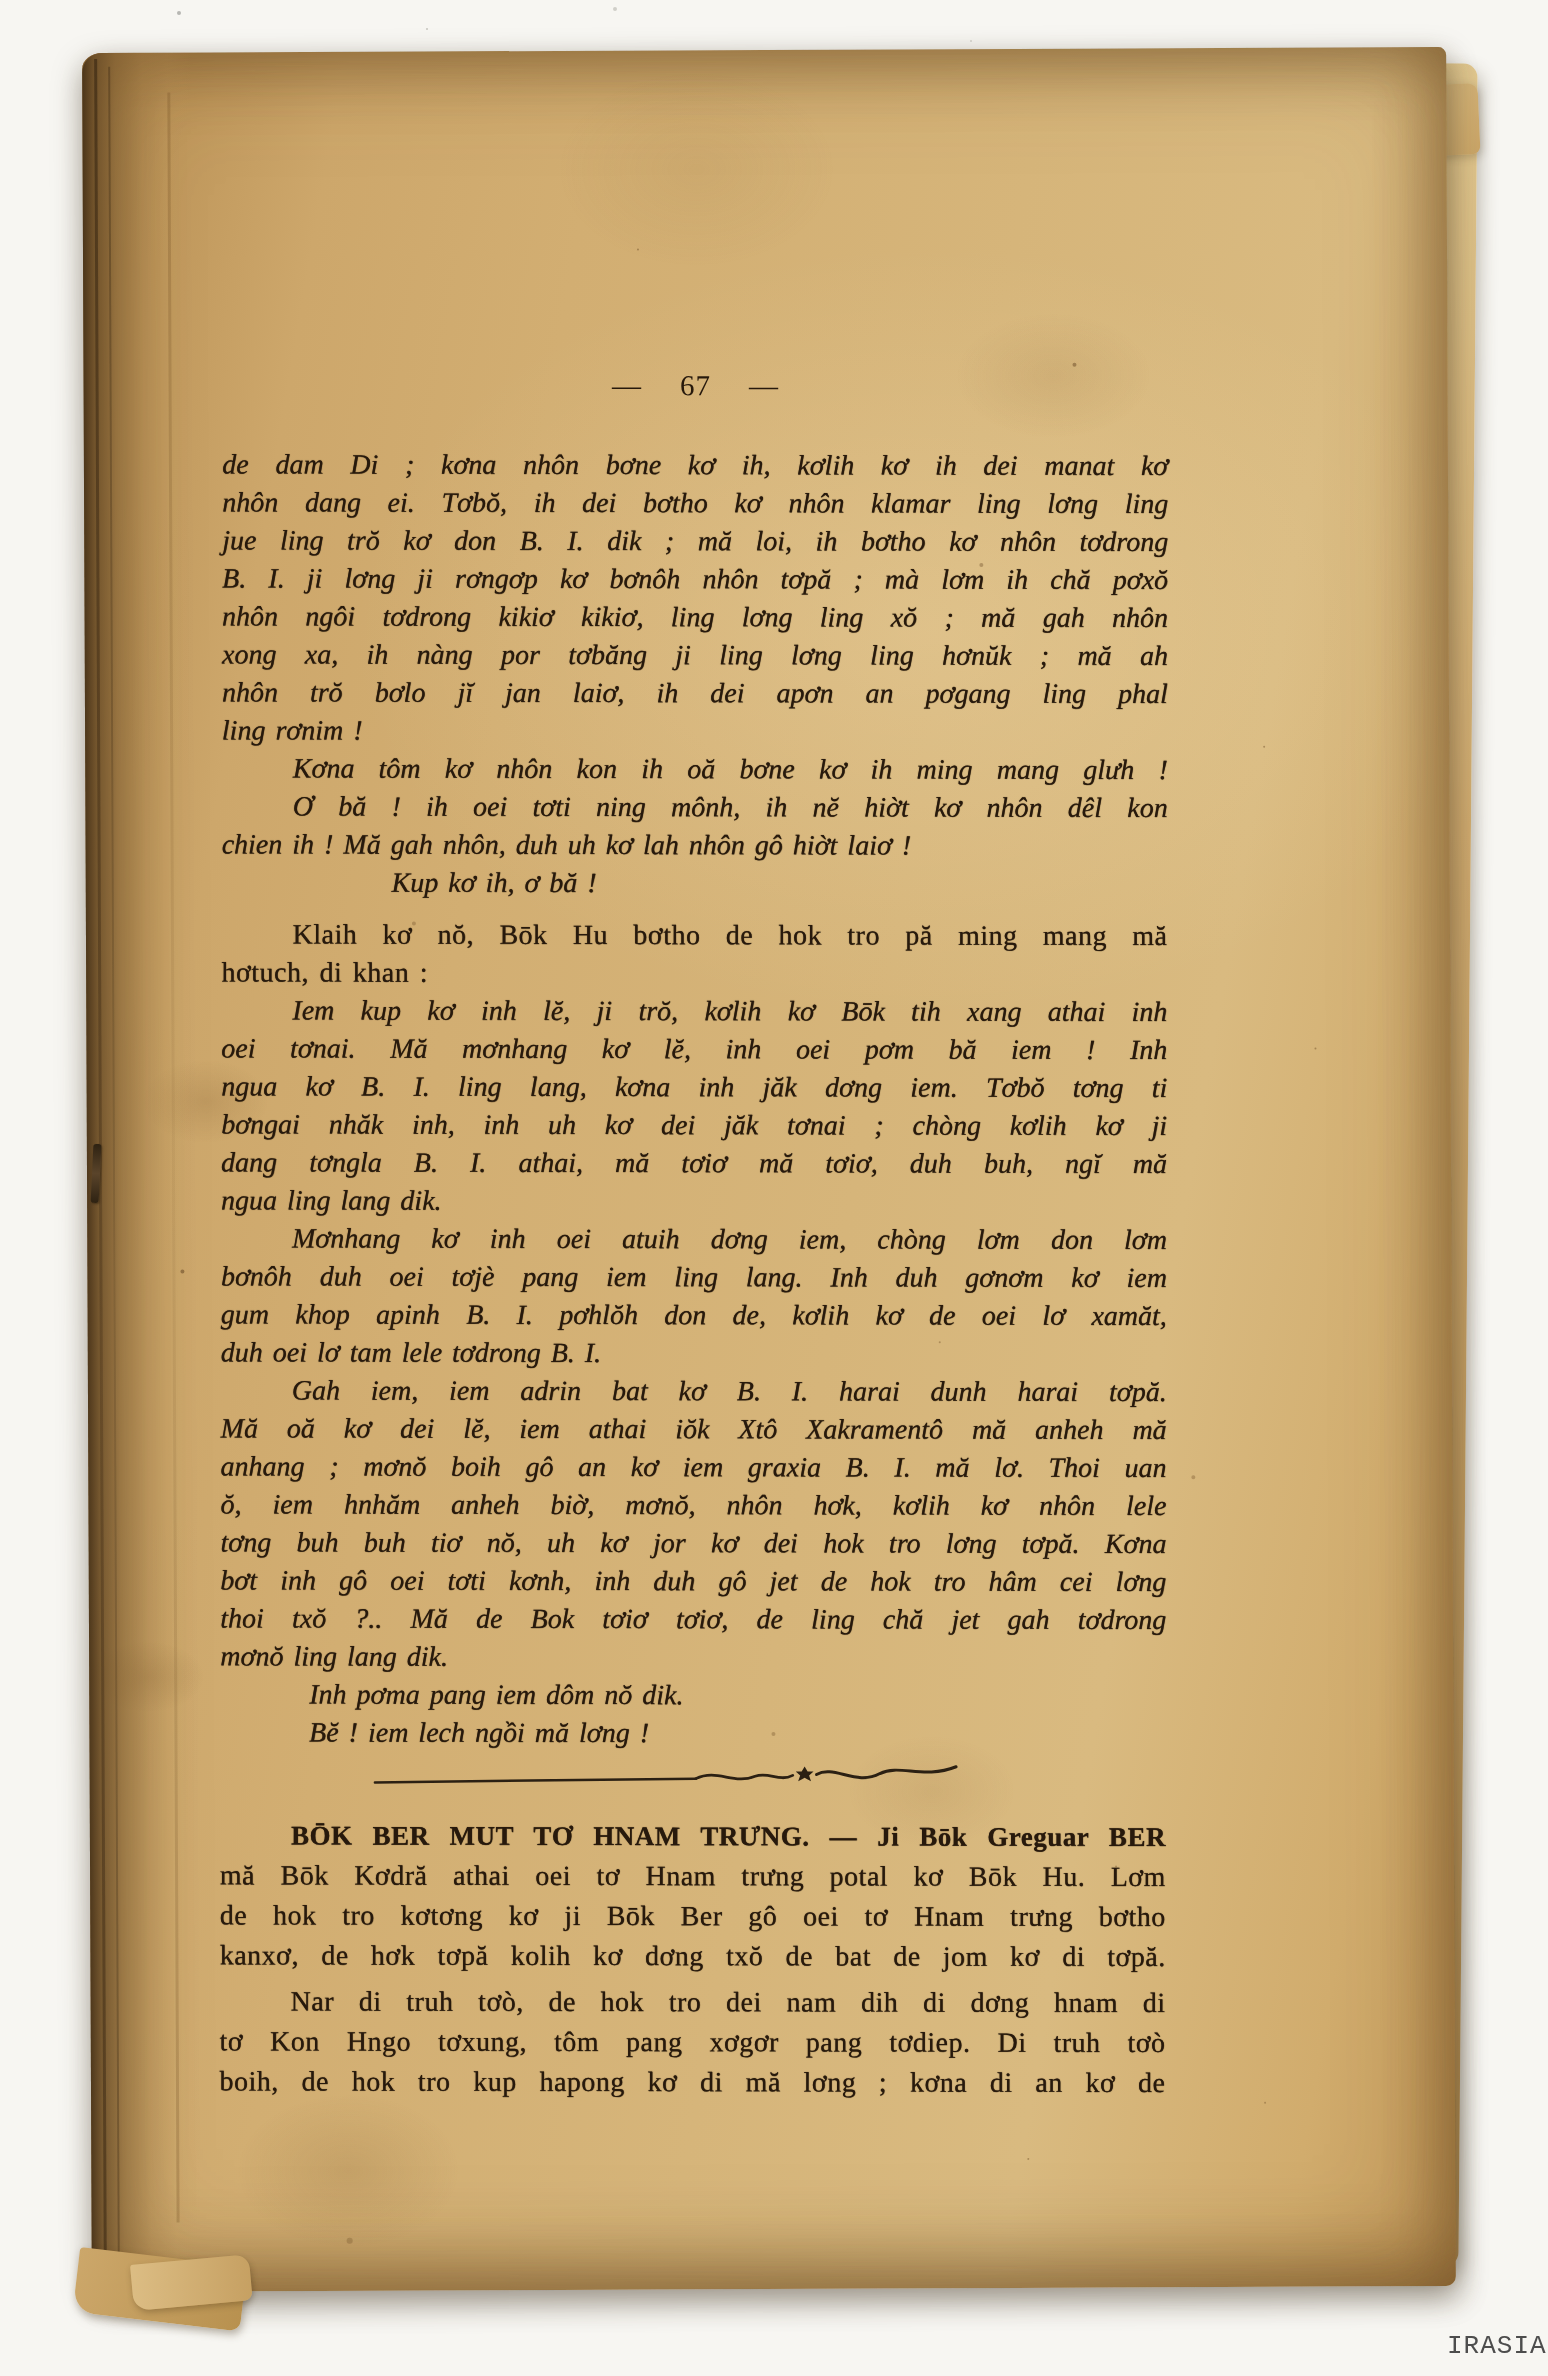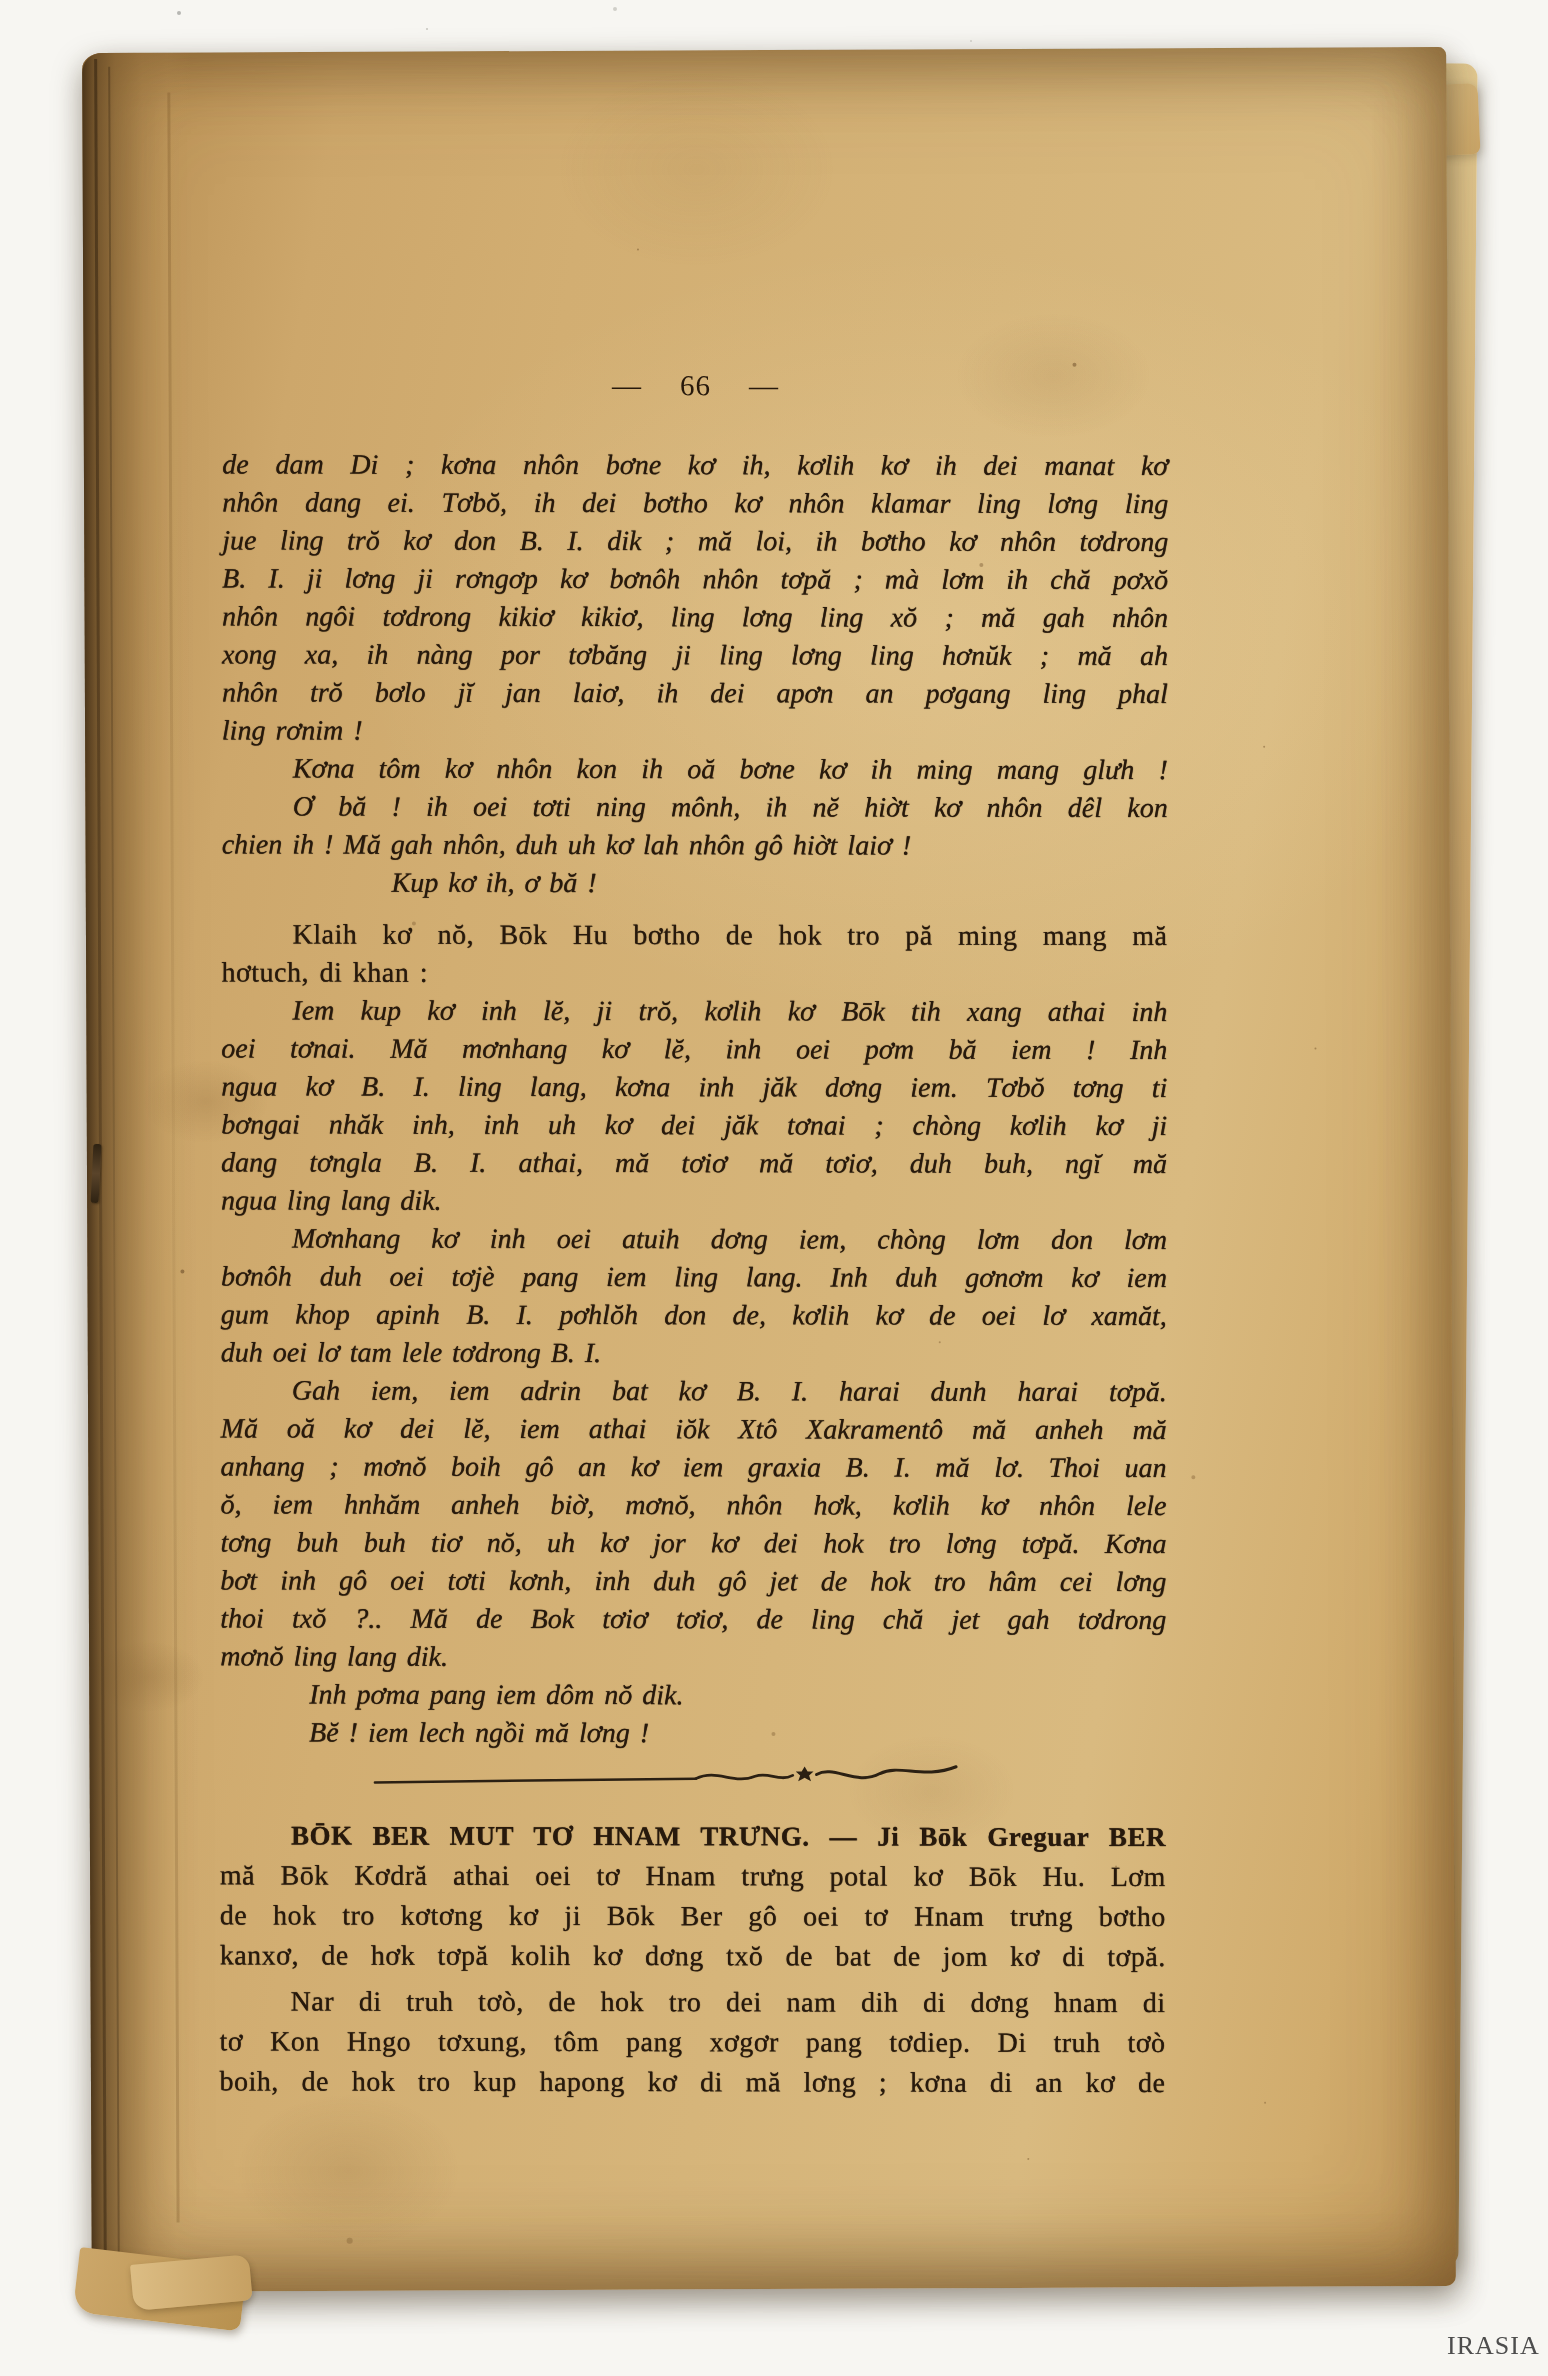--- a/index.html
+++ b/index.html
@@ -121,21 +121,21 @@
   .line.ind  { padding-left:71px; }
   .line.ind2 { padding-left:89px; }
   .line.head { font-weight:bold; letter-spacing:2.5px; font-size:27px; }
   .block.h40 .line { line-height:40px; }
 
   .divider-wrap { margin:8px 0 26px 149px; width:594px; height:30px; }
 
   
   .watermark {
     position:absolute; left:1447px; top:2331px;
-    font-family:Liberation Serif, serif;
+    font-family:Liberation Mono, monospace;
     font-size:26px; color:#4d4d4d; letter-spacing:1px;
   }
 </style>
 </head>
 <body>
 
 <div class="bg-speck"></div>
 
 <div class="backsheet"></div>
 <div class="backsheet-corner"></div>
@@ -148,21 +148,21 @@
   </div>
   <div class="crease"></div>
   <div class="staple"></div>
   <div class="speck-layer"></div>
   <div class="flap1"></div>
   <div class="flap2"></div>
 
   <div class="text-block">
     <div class="page-number">
       <span>—</span>
-      <span>66</span>
+      <span>67</span>
       <span>—</span>
     </div>
     <div>
         <div class="block italic">
           <div class="line j">de dam Di ; kơna nhôn bơne kơ ih, kơlih kơ ih dei manat kơ</div>
           <div class="line j">nhôn dang ei. Tơbŏ, ih dei bơtho kơ nhôn klamar ling lơng ling</div>
           <div class="line j">jue ling trŏ kơ don B. I. dik ; mă loi, ih bơtho kơ nhôn tơdrong</div>
           <div class="line j">B. I. ji lơng ji rơngơp kơ bơnôh nhôn tơpă ; mà lơm ih chă pơxŏ</div>
           <div class="line j">nhôn ngôi tơdrong kikiơ kikiơ, ling lơng ling xŏ ; mă gah nhôn</div>
           <div class="line j">xong xa, ih nàng por tơbăng ji ling lơng ling hơnŭk ; mă ah</div>

